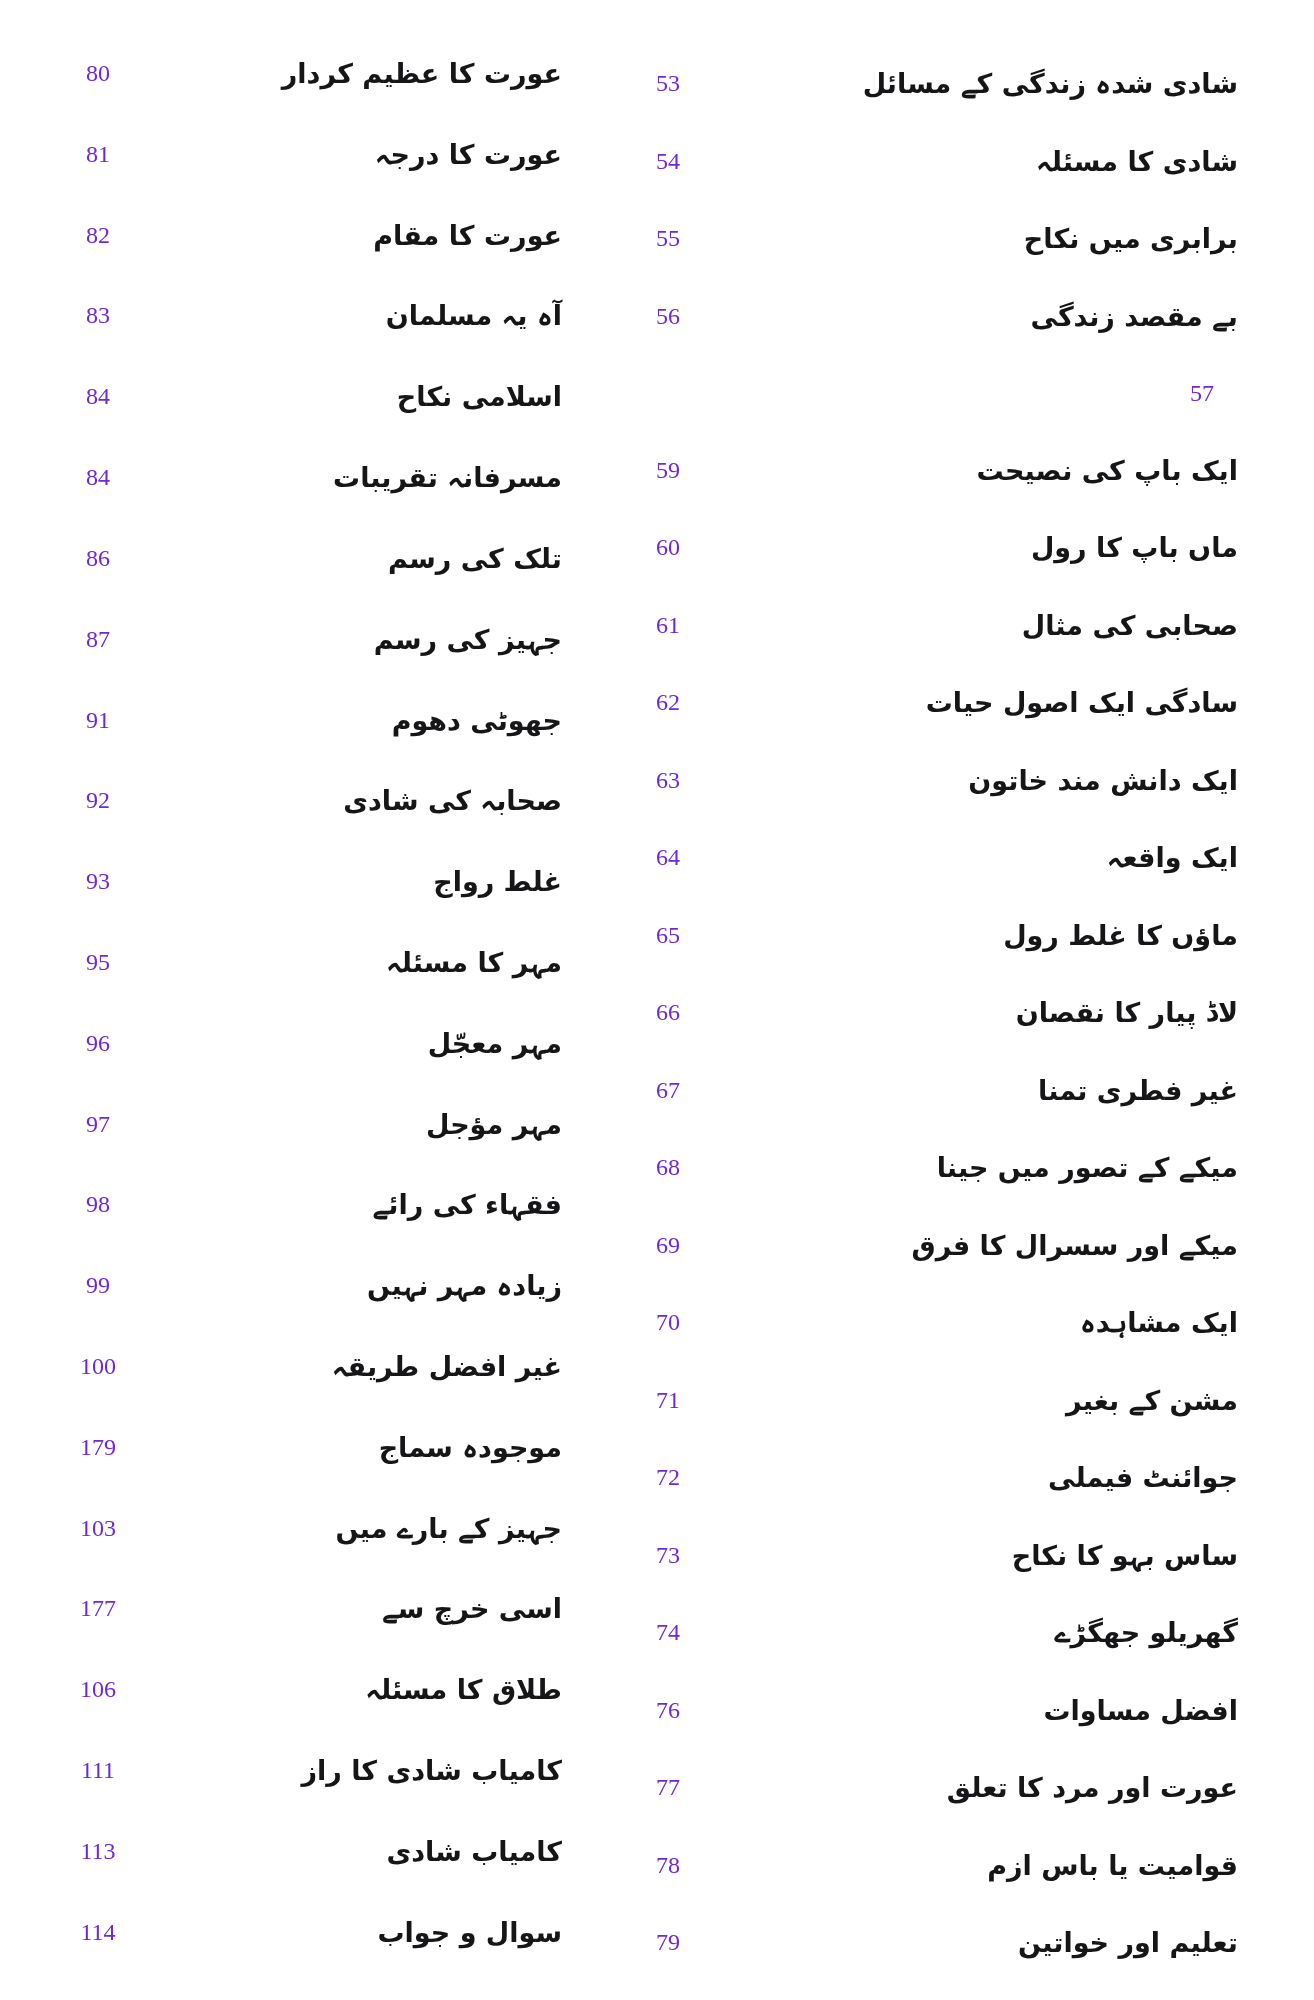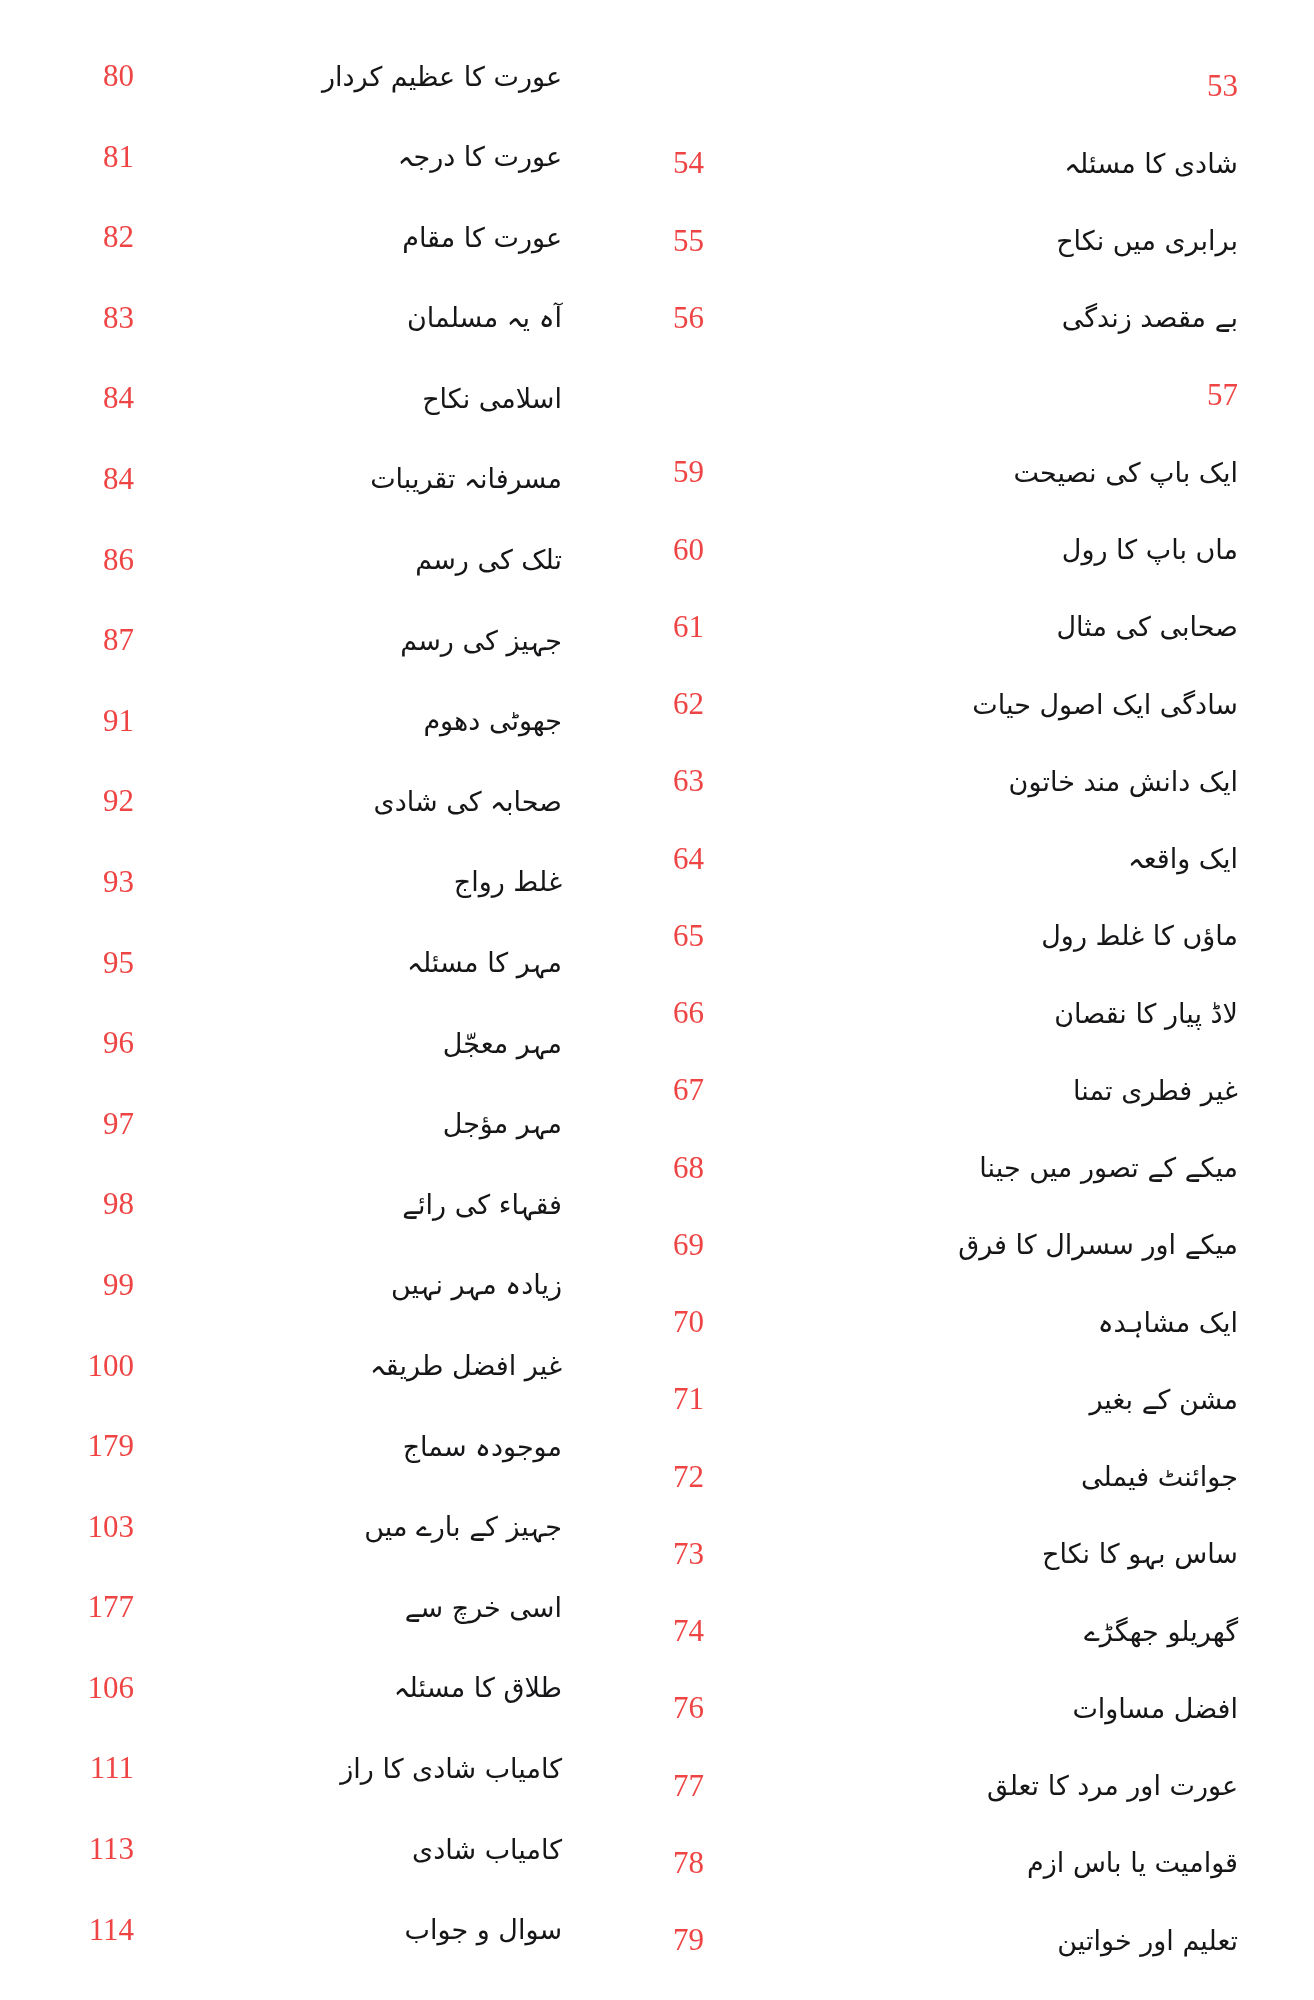--- a/index.html
+++ b/index.html
@@ -39,44 +39,45 @@
     flex-direction:row;        
     justify-content:space-between;
     align-items:center;
     min-height:30px;
   }
   .toc-title{
     direction:rtl;
     unicode-bidi:embed;
     text-align:right;
     font-family:"DejaVu Sans", sans-serif;
-    font-weight:normal;
+    font-weight:bold;
     font-size:27px;
     letter-spacing:0;
     white-space:nowrap;
     color:#161618;
   }
   .toc-pagenum{
     direction:ltr;
     font-family:"Liberation Serif","DejaVu Serif", serif;
-    font-size:31px;
+    font-size:24px;
     font-weight:normal;
-    color:#ef4444;
+    color:#6d28d9;
     min-width:72px;
-    text-align:right;   
+    text-align:center;   
   }
 </style>
 </head>
 <body>
 
 <div class="toc-page">
 
   <div class="col col-primary">
 
       <div class="toc-row">
+        <span class="toc-title">شادی شدہ زندگی کے مسائل</span>
         <span class="toc-pagenum">53</span>
       </div>
 
       <div class="toc-row">
         <span class="toc-title">شادی کا مسئلہ</span>
         <span class="toc-pagenum">54</span>
       </div>
 
       <div class="toc-row">
         <span class="toc-title">برابری میں نکاح</span>

